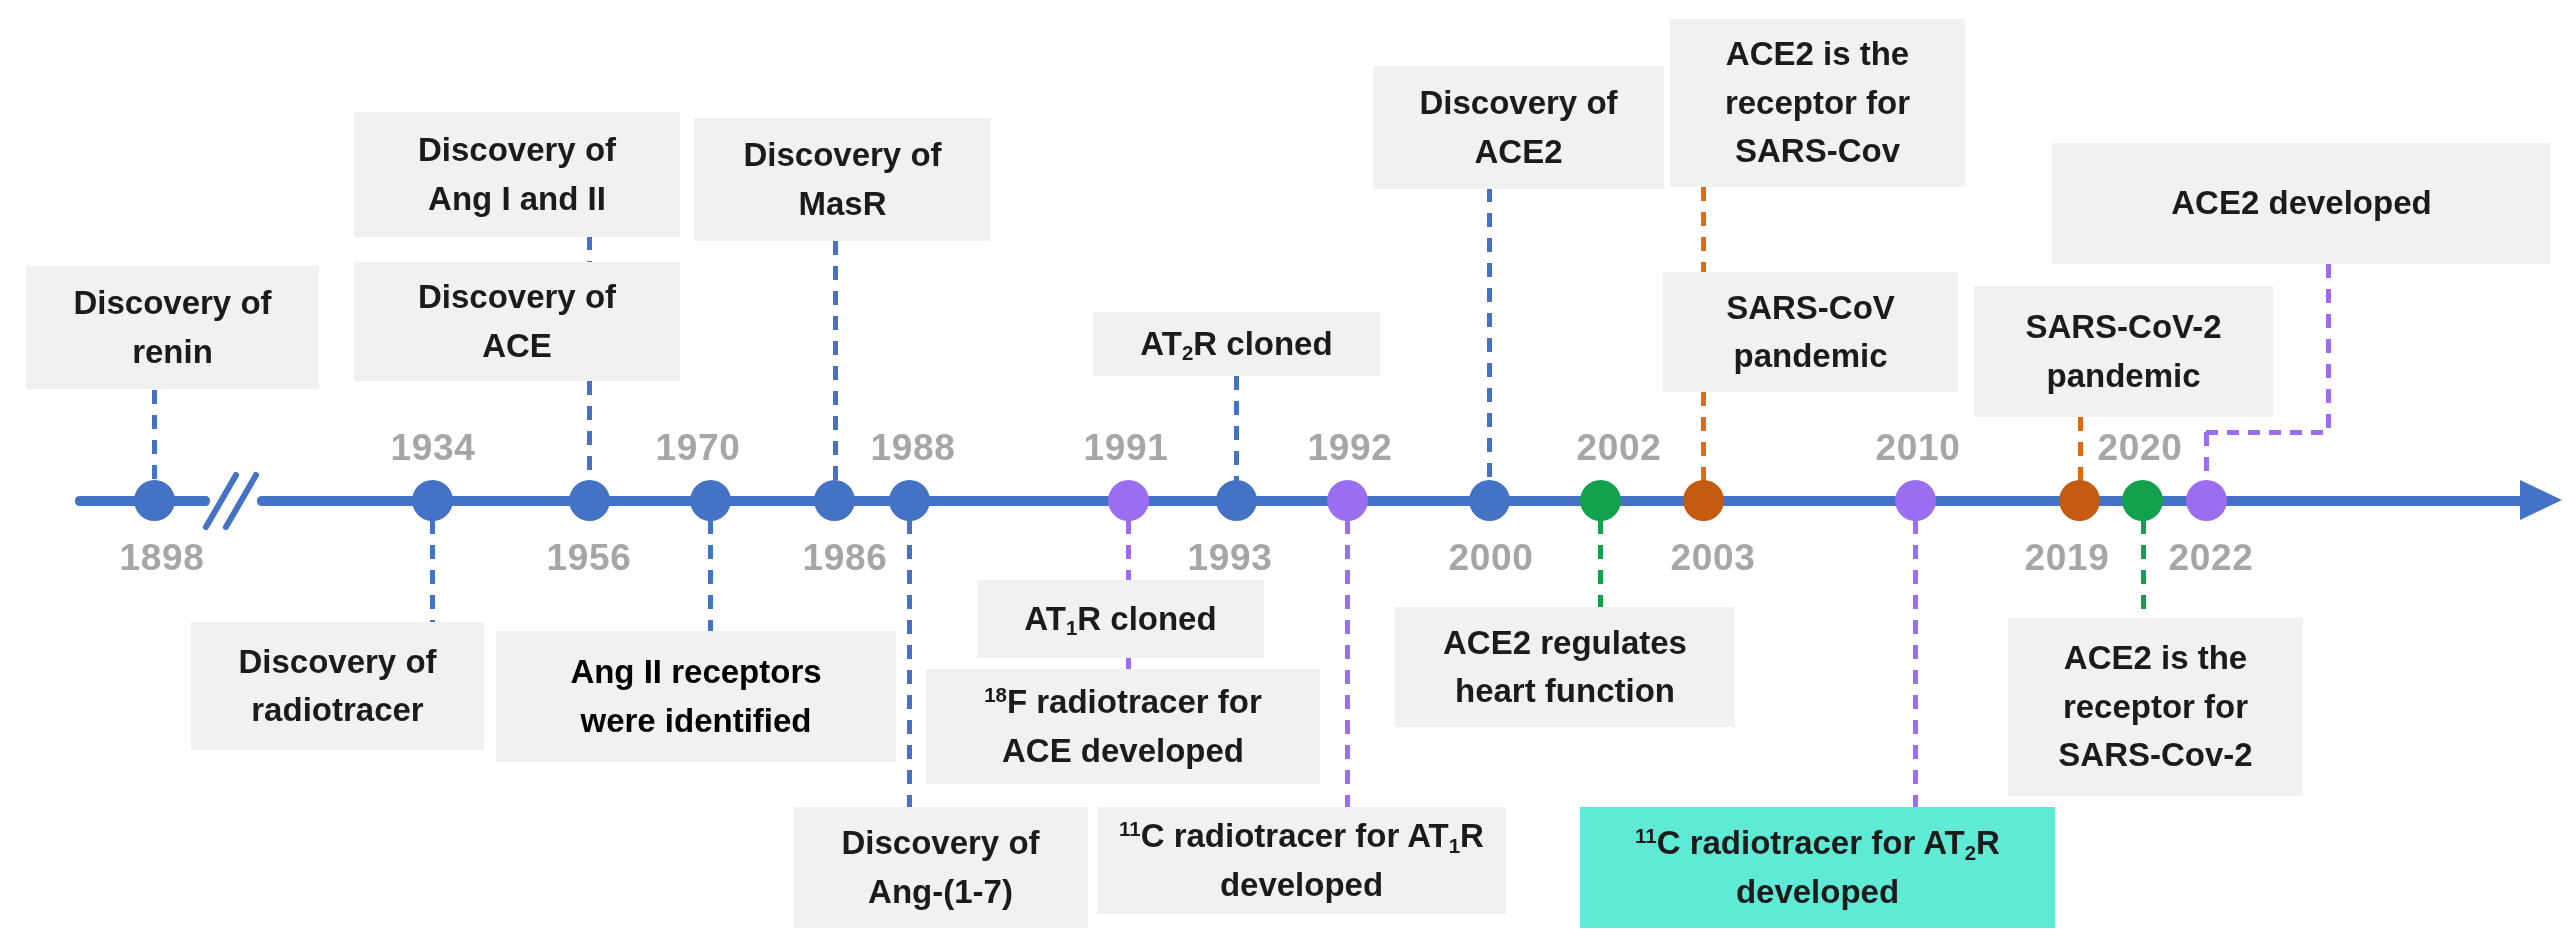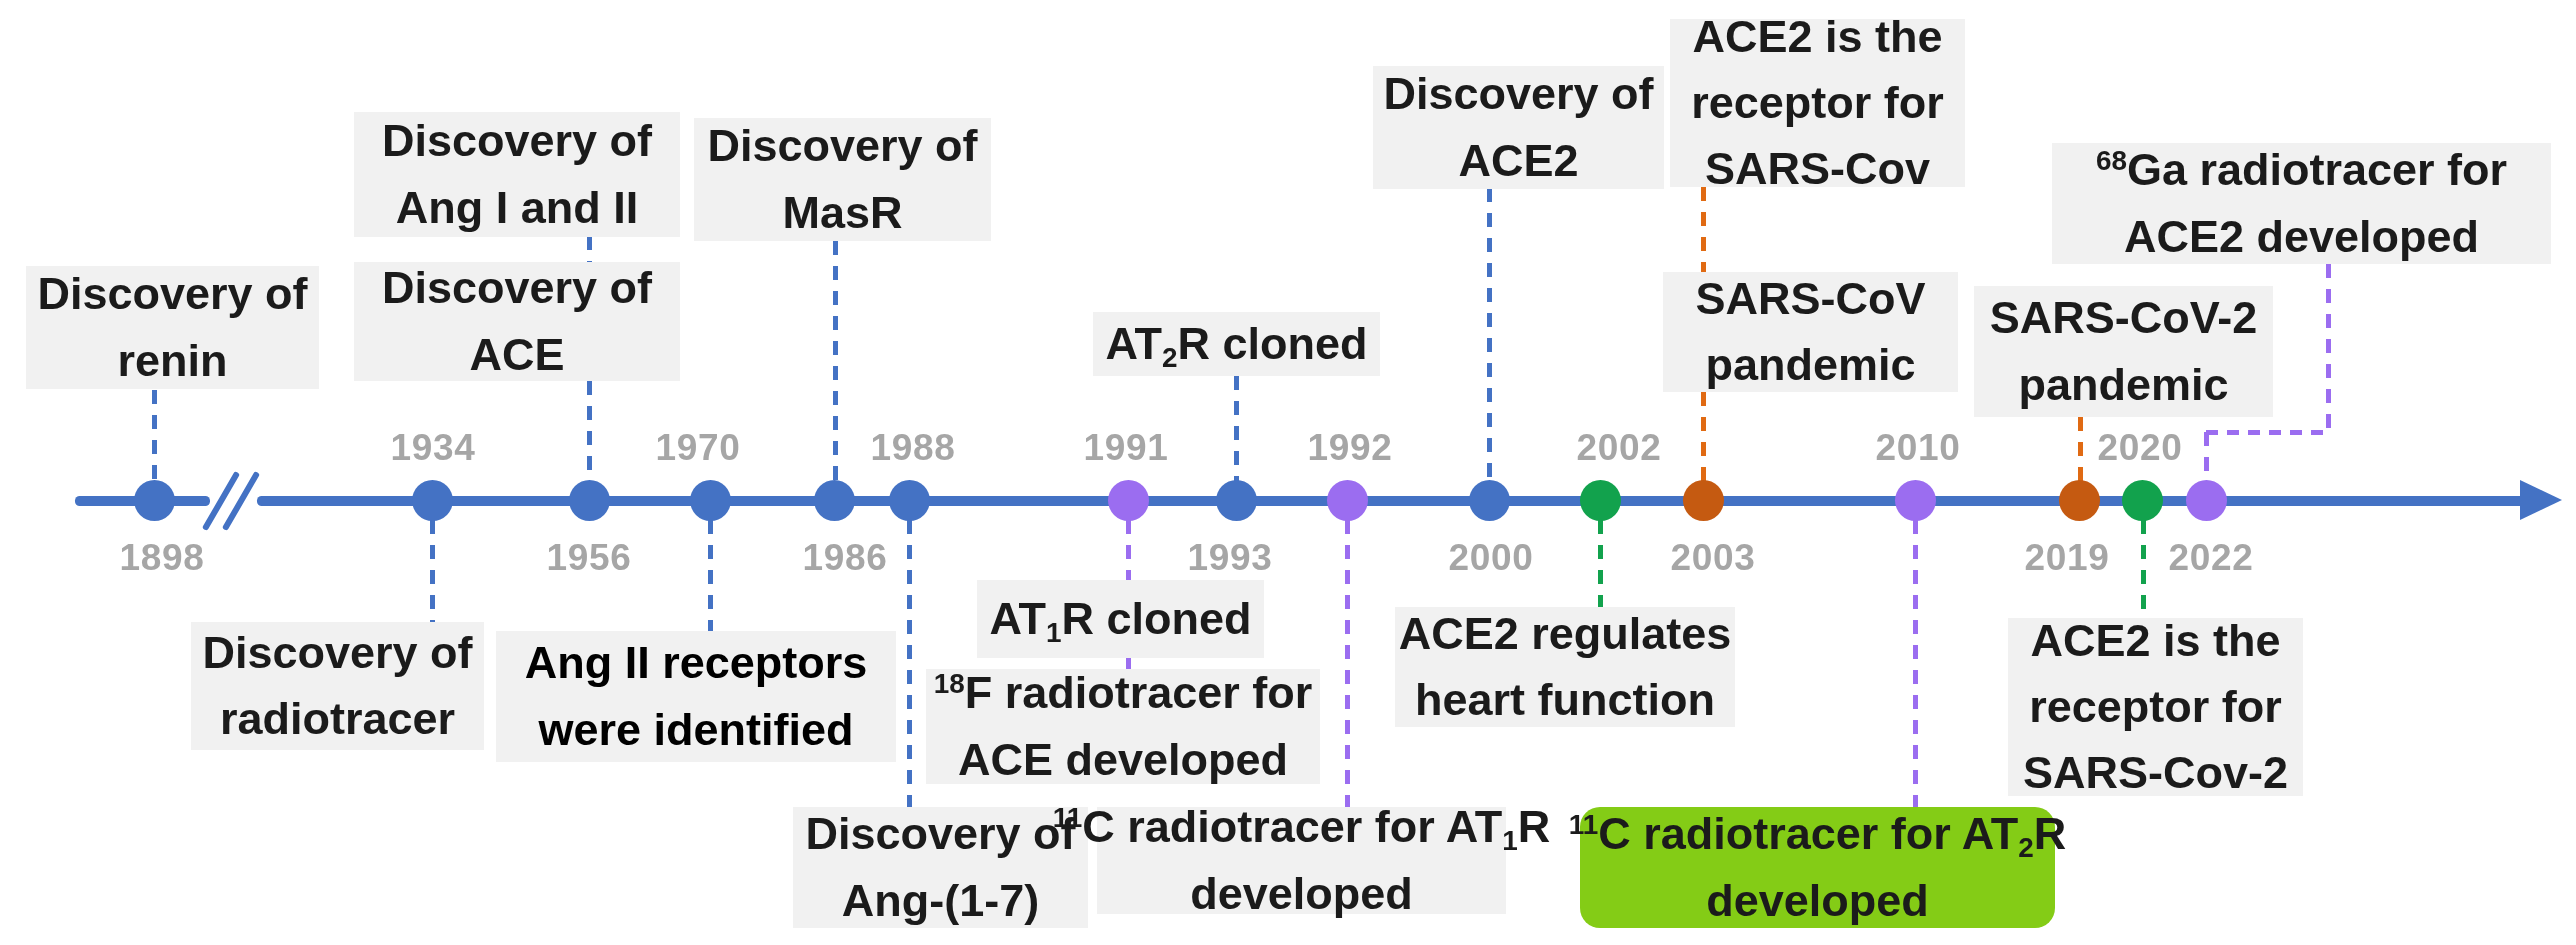--- a/index.html
+++ b/index.html
@@ -11,21 +11,21 @@
     overflow:hidden;
   }
   .axis-seg{position:absolute;height:9.8px;border-radius:4.6px;}
   .arrowhead{position:absolute;width:0;height:0;
     border-top:20.3px solid transparent;border-bottom:20.3px solid transparent;}
   .break-slash{position:absolute;width:5.9px;height:66px;transform:rotate(30deg);border-radius:2.6px;}
   .dot{position:absolute;border-radius:50%;z-index:3;}
   .year{position:absolute;width:184px;text-align:center;
     font-size:37px;font-weight:bold;letter-spacing:0.7px;z-index:2;}
   .label-box{position:absolute;display:flex;flex-direction:column;justify-content:center;
-    align-items:center;text-align:center;font-weight:bold;font-size:45px;line-height:1.47;
+    align-items:center;text-align:center;font-weight:bold;font-size:33px;line-height:1.47;
     z-index:4;}
   .label-line{white-space:nowrap;}
   .sup{font-size:0.62em;position:relative;top:-0.55em;}
   .sub{font-size:0.62em;position:relative;top:0.28em;}
   .dash{position:absolute;z-index:1;}
   .dash-v{width:4.6px;}
   .dash-h{height:4.6px;}
 </style>
 </head>
 <body>
@@ -131,21 +131,21 @@
         <div class="label-line"><span>receptor for</span></div>
         <div class="label-line"><span>SARS-Cov</span></div>
       </div>
       <div class="label-box" style="left: 1663px; top: 272px; width: 295px; height: 120px; background: rgb(241, 241, 241); color: rgb(27, 27, 27);">
         <div class="label-line"><span>SARS-CoV</span></div>
         <div class="label-line"><span>pandemic</span></div>
       </div>
       <div class="dash dash-v" style="left: 1913px; top: 520px; height: 287px; background-image: repeating-linear-gradient(rgb(155, 109, 240) 0px, rgb(155, 109, 240) 14.4px, transparent 14.4px, transparent 25px);"></div>
       <div class="dot" style="left: 1895px; top: 480px; width: 41px; height: 41px; background: rgb(155, 109, 240);"></div>
       <div class="year" style="left: 1826px; color: rgb(166, 166, 166); top: 427px;">2010</div>
-      <div class="label-box" style="left: 1580px; top: 807px; width: 475px; height: 121px; background: #84cc16; color: rgb(27, 27, 27); border-radius: 20px;">
+      <div class="label-box" style="left: 1580px; top: 807px; width: 475px; height: 121px; background: #5eead4; color: rgb(27, 27, 27);">
         <div class="label-line"><span class="sup">11</span><span>C radiotracer for AT</span><span class="sub">2</span><span>R</span></div>
         <div class="label-line"><span>developed</span></div>
       </div>
       <div class="dash dash-v" style="left: 2078px; top: 417px; height: 65px; background-image: repeating-linear-gradient(rgb(224, 106, 19) 0px, rgb(224, 106, 19) 14.4px, transparent 14.4px, transparent 25px);"></div>
       <div class="dot" style="left: 2059px; top: 480px; width: 41px; height: 41px; background: rgb(197, 90, 17);"></div>
       <div class="year" style="left: 1975px; color: rgb(166, 166, 166); top: 537px;">2019</div>
       <div class="label-box" style="left: 1974px; top: 286px; width: 299px; height: 131px; background: rgb(241, 241, 241); color: rgb(27, 27, 27);">
         <div class="label-line"><span>SARS-CoV-2</span></div>
         <div class="label-line"><span>pandemic</span></div>
       </div>
@@ -156,18 +156,17 @@
         <div class="label-line"><span>ACE2 is the</span></div>
         <div class="label-line"><span>receptor for</span></div>
         <div class="label-line"><span>SARS-Cov-2</span></div>
       </div>
       <div class="dash dash-v" style="left: 2204px; top: 432px; height: 50px; background-image: repeating-linear-gradient(rgb(155, 109, 240) 0px, rgb(155, 109, 240) 14.4px, transparent 14.4px, transparent 25px);"></div>
       <div class="dash dash-h" style="left: 2206px; top: 430px; width: 124px; background-image: repeating-linear-gradient(to right, rgb(155, 109, 240) 0px, rgb(155, 109, 240) 11.8px, transparent 11.8px, transparent 21px);"></div>
       <div class="dash dash-v" style="left: 2326px; top: 264px; height: 168px; background-image: repeating-linear-gradient(rgb(155, 109, 240) 0px, rgb(155, 109, 240) 14.4px, transparent 14.4px, transparent 25px);"></div>
       <div class="dot" style="left: 2186px; top: 480px; width: 41px; height: 41px; background: rgb(155, 109, 240);"></div>
       <div class="year" style="left: 2119px; color: rgb(166, 166, 166); top: 537px;">2022</div>
       <div class="label-box" style="left: 2052px; top: 143px; width: 499px; height: 121px; background: rgb(241, 241, 241); color: rgb(27, 27, 27);">
-        <div class="label-line"><span class="sup">68</span><span>Ga radiotracer for</span></div>
         <div class="label-line"><span>ACE2 developed</span></div>
       </div>
     </div>
 </div>
 
 
 </body></html>

